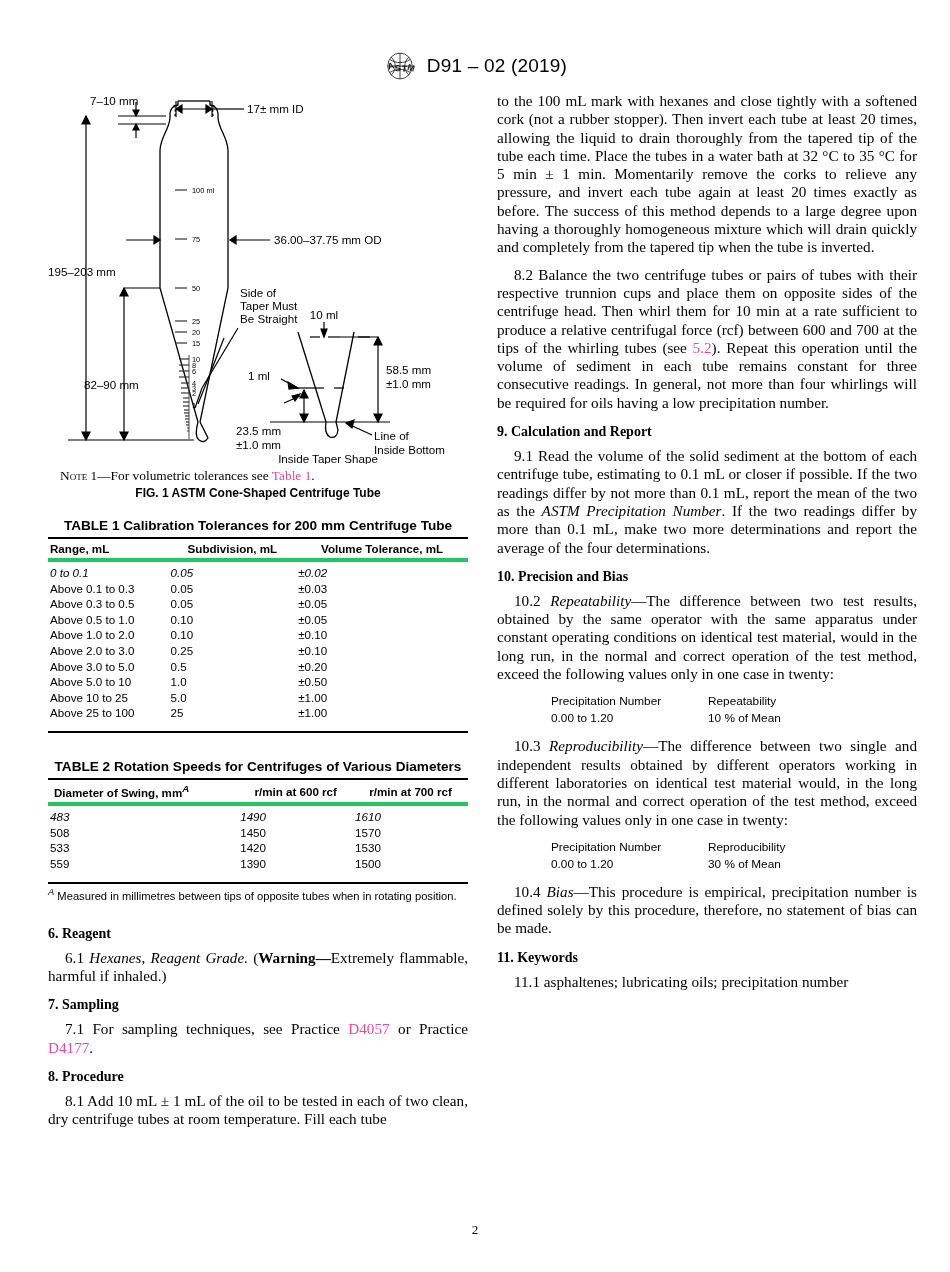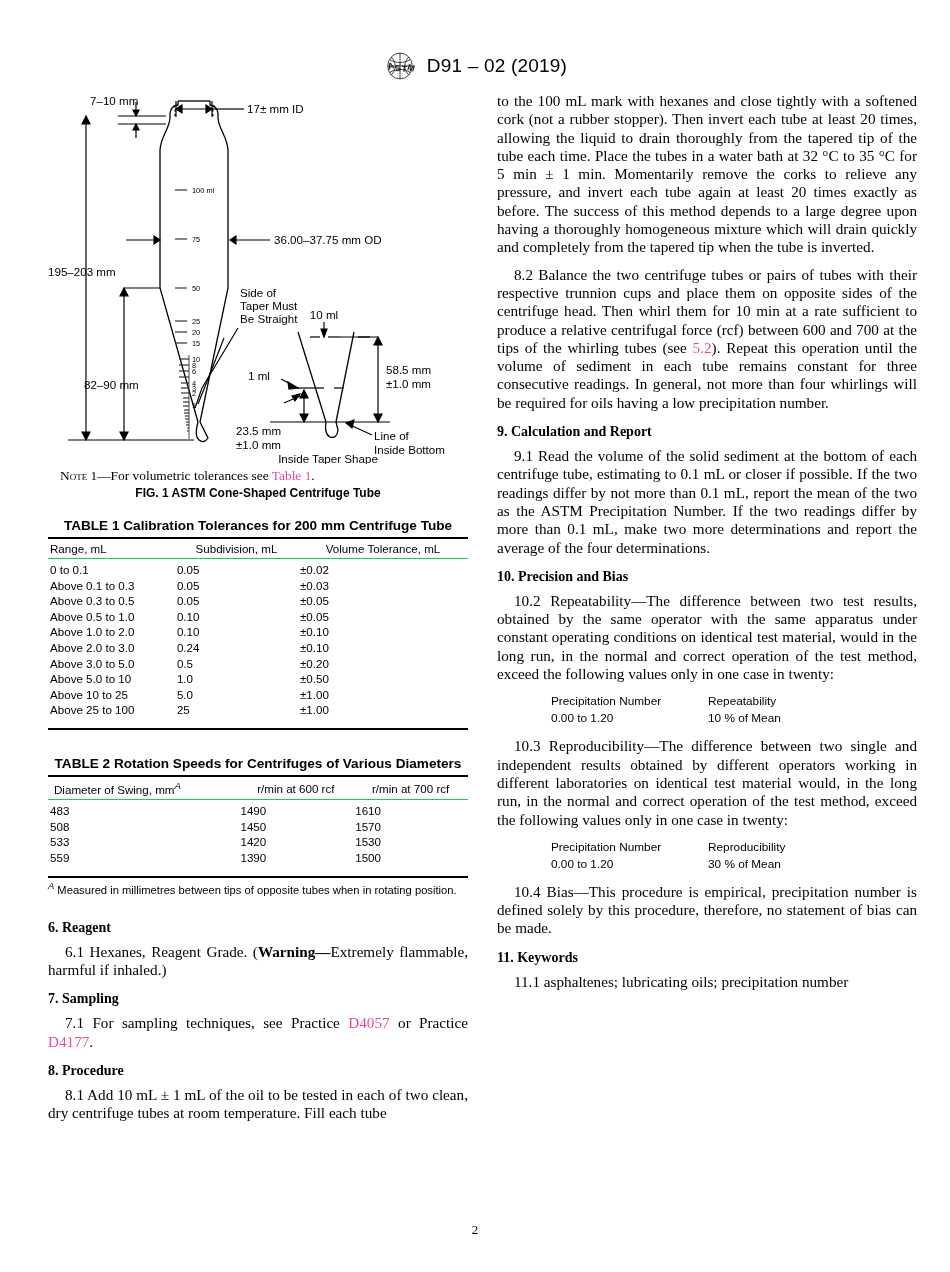--- a/index.html
+++ b/index.html
@@ -33,21 +33,21 @@
     font-size:15.2px; line-height:18.3px;
     text-align:justify; margin:0 0 9px 0;
     hyphens:auto;
   }
   p.body.indent { text-indent:17px; }
   h3.sec {
     font-family:"Liberation Serif", serif;
     font-size:14px; font-weight:bold;
     margin:12px 0 7px 0;
   }
-  .ital { }
+  .ital { font-style:italic; }
   .bold { font-weight:bold; }
   .xref { color:#ec4899; }
 
   
   .figure-wrap { position:relative; width:420px; height:372px; }
   .fig-svg { position:absolute; left:0; top:0; }
   .fig-note {
     font-size:13.4px; margin:4px 0 0 12px;
   }
   .fig-note .nlabel { font-variant:small-caps; }
@@ -63,29 +63,29 @@
     font-family:"Liberation Sans", sans-serif;
     font-size:13.6px; font-weight:bold;
     text-align:center; margin-bottom:4px;
   }
   table.astm {
     width:100%; border-collapse:collapse;
     font-family:"Liberation Sans", sans-serif;
     font-size:11.6px;
   }
   table.astm thead th {
-    font-weight:normal; padding:3px 2px 3px 2px;
-    border-top:2.2px solid #000; border-bottom:1px solid #22c55e;
+    font-weight:bold; padding:3px 2px 3px 2px;
+    border-top:2.2px solid #000; border-bottom:4px solid #22c55e;
   }
   table.astm thead th.lead { text-align:left; }
   table.astm thead th.mid  { text-align:center; }
   table.astm tbody td { padding:1.3px 2px; }
   table.astm tbody td.lead { text-align:left; }
   table.astm tbody td.mid  { }
-  table.astm tbody tr:first-child td { padding-top:4px; }
+  table.astm tbody tr:first-child td { padding-top:4px;font-style:italic; }
   table.astm tbody tr:last-child td  { padding-bottom:12px; border-bottom:2.2px solid #000; }
   .tbl-footnote {
     font-family:"Liberation Sans", sans-serif;
     font-size:11.2px; margin-top:3px;
   }
   .tbl-footnote sup { font-style:italic; }
 
   
   .prec-table {
     font-family:"Liberation Sans", sans-serif;
@@ -344,21 +344,21 @@
               <td class="mid">0.10</td>
               <td class="mid">±0.05</td>
             </tr>
           <tr>
               <td class="lead">Above 1.0 to 2.0</td>
               <td class="mid">0.10</td>
               <td class="mid">±0.10</td>
             </tr>
           <tr>
               <td class="lead">Above 2.0 to 3.0</td>
-              <td class="mid">0.24</td>
+              <td class="mid">0.25</td>
               <td class="mid">±0.10</td>
             </tr>
           <tr>
               <td class="lead">Above 3.0 to 5.0</td>
               <td class="mid">0.5</td>
               <td class="mid">±0.20</td>
             </tr>
           <tr>
               <td class="lead">Above 5.0 to 10</td>
               <td class="mid">1.0</td>

